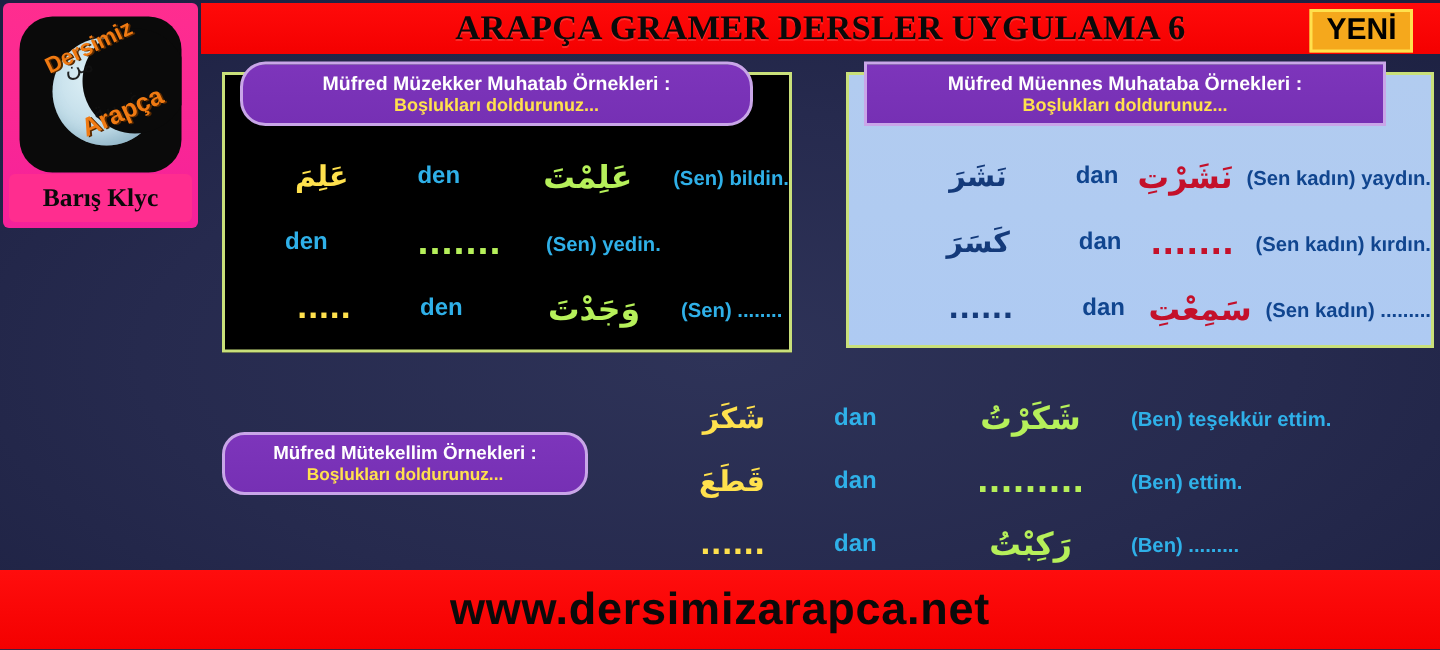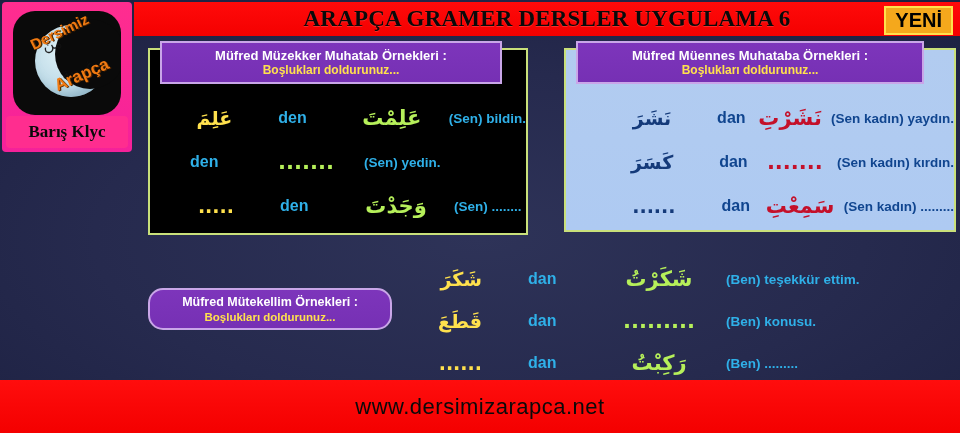--- a/index.html
+++ b/index.html
@@ -20,21 +20,21 @@
     position:absolute;left:134px;top:2px;width:826px;height:34px;
     background:linear-gradient(#ff0a0a,#f40000);
     display:flex;align-items:center;justify-content:center;
   }
   .titlebar .ttl{
     color:#0a0a0a;font-weight:bold;font-size:23px;letter-spacing:.2px;
     font-family:"Liberation Serif","DejaVu Serif",serif;
     white-space:nowrap;text-shadow:0 1px 0 rgba(255,120,120,.35);
   }
   .yeni{
-    position:absolute;right:7px;top:4px;
+    position:absolute;right:18px;top:4px;
     background:#f5a81c;border:2px solid #ffe14d;
     padding:1px 9px 2px 9px;
     color:#000;font-weight:bold;font-size:20px;line-height:22px;
     font-family:"Liberation Sans","DejaVu Sans",sans-serif;
   }
 
   
   .logopanel{
     position:absolute;left:2px;top:2px;width:130px;height:150px;
     background:linear-gradient(#ff2d8f,#f5219a);
@@ -98,21 +98,21 @@
   .cap{
     position:absolute;
     background:linear-gradient(#7d35bb,#7630b4);
     border:2px solid #c9a6e8;
     text-align:center;
     padding:5px 6px 6px 6px;box-sizing:border-box;
     z-index:5;
   }
   .cap .l1{color:#ffffff;font-weight:bold;font-size:13px;line-height:15px;white-space:nowrap;}
   .cap .l2{color:#ffe14d;font-weight:bold;font-size:12px;line-height:15px;white-space:nowrap;}
-  #cap-left{left:160px;top:41px;width:342px;height:43px;}
+  #cap-left{left:160px;top:41px;width:342px;height:43px;border-radius:17px;}
   #cap-right{left:576px;top:41px;width:348px;height:43px;}
   #cap-bottom{left:148px;top:288px;width:244px;height:42px;border-radius:15px;}
   #cap-bottom .l1{font-size:12.5px;}
   #cap-bottom .l2{font-size:11.5px;}
 
   
   .cbox{
     position:absolute;border:2px solid #c9e07a;box-sizing:border-box;
   }
   #box-left{left:148px;top:48px;width:380px;height:187px;background:#000000;}
@@ -143,35 +143,35 @@
   
   #box-right .c-a{color:#143a7a;padding-left:48px;}
   #box-right .c-p{color:#10458f;}
   #box-right .c-b{color:#c4102a;}
   #box-right .c-t{color:#10458f;}
   #box-right .c-a{width:90px;}
   #box-right .c-p{width:60px;}
   #box-right .c-b{width:110px;}
 
   
-  #rows-bottom{position:absolute;left:392px;top:258px;width:520px;}
+  #rows-bottom{position:absolute;left:420px;top:258px;width:520px;}
   #rows-bottom .row{height:42px;}
   #rows-bottom .c-a{width:90px;color:#ffe14d;}
   #rows-bottom .c-p{width:70px;color:#2fb0e8;}
   #rows-bottom .c-b{width:122px;color:#b6f05a;}
   #rows-bottom .c-t{color:#2fb0e8;}
 
   
   .footer{
     position:absolute;left:0;top:380px;width:960px;height:53px;
     background:linear-gradient(#ff0d0d,#f40000);
     display:flex;align-items:center;justify-content:center;
   }
   .footer .url{
-    color:#0a0a0a;font-weight:normal;font-size:22px;letter-spacing:.5px;
+    color:#0a0a0a;font-weight:bold;font-size:30px;letter-spacing:.5px;
   }
 </style>
 </head>
 <body>
 
 <div id="stage">
 
   <div class="logopanel">
     <div class="logosq">
       <div class="moon"></div>
@@ -238,21 +238,21 @@
     <div class="row">
       <div class="c-a">شَكَرَ</div>
       <div class="c-p">dan</div>
       <div class="c-b">شَكَرْتُ</div>
       <div class="c-t">(Ben) teşekkür ettim.</div>
     </div>
     <div class="row">
       <div class="c-a">قَطَعَ</div>
       <div class="c-p">dan</div>
       <div class="c-b">.........</div>
-      <div class="c-t">(Ben) konusu.</div>
+      <div class="c-t">(Ben) ettim.</div>
     </div>
     <div class="row">
       <div class="c-a">......</div>
       <div class="c-p">dan</div>
       <div class="c-b">رَكِبْتُ</div>
       <div class="c-t">(Ben) .........</div>
     </div>
   </div>
 
   <div class="cap" id="cap-left">

